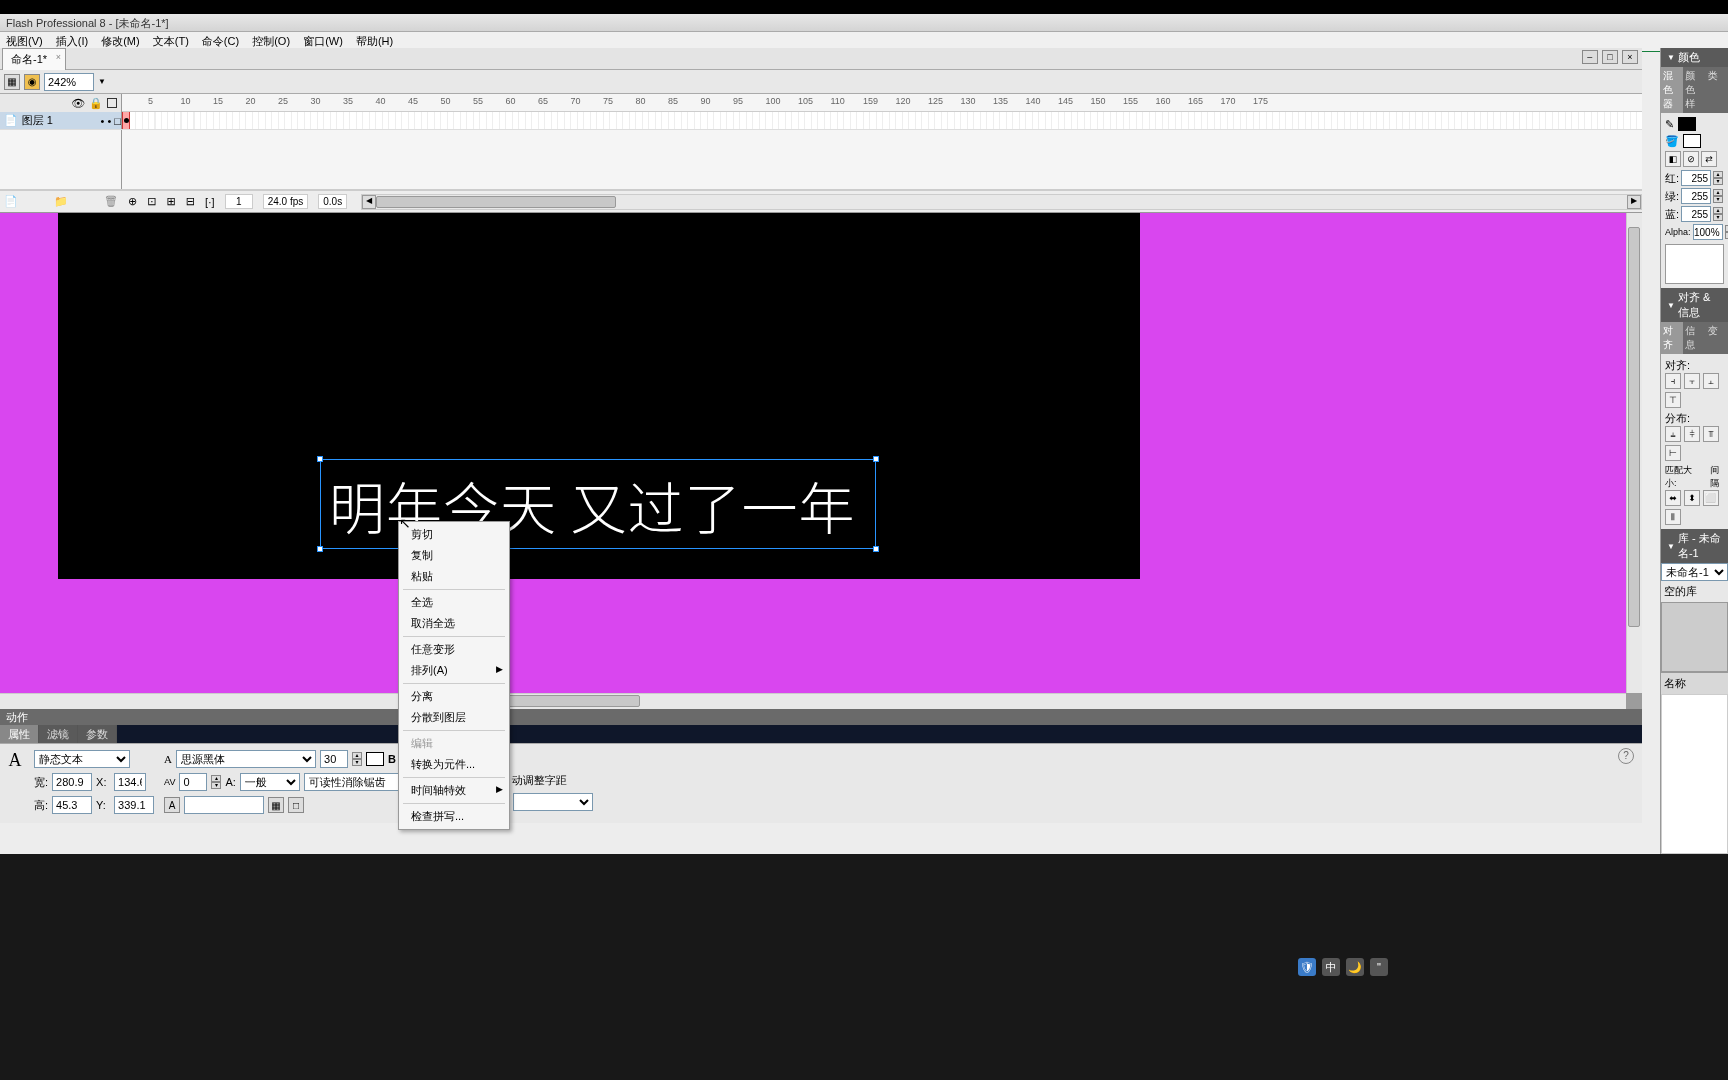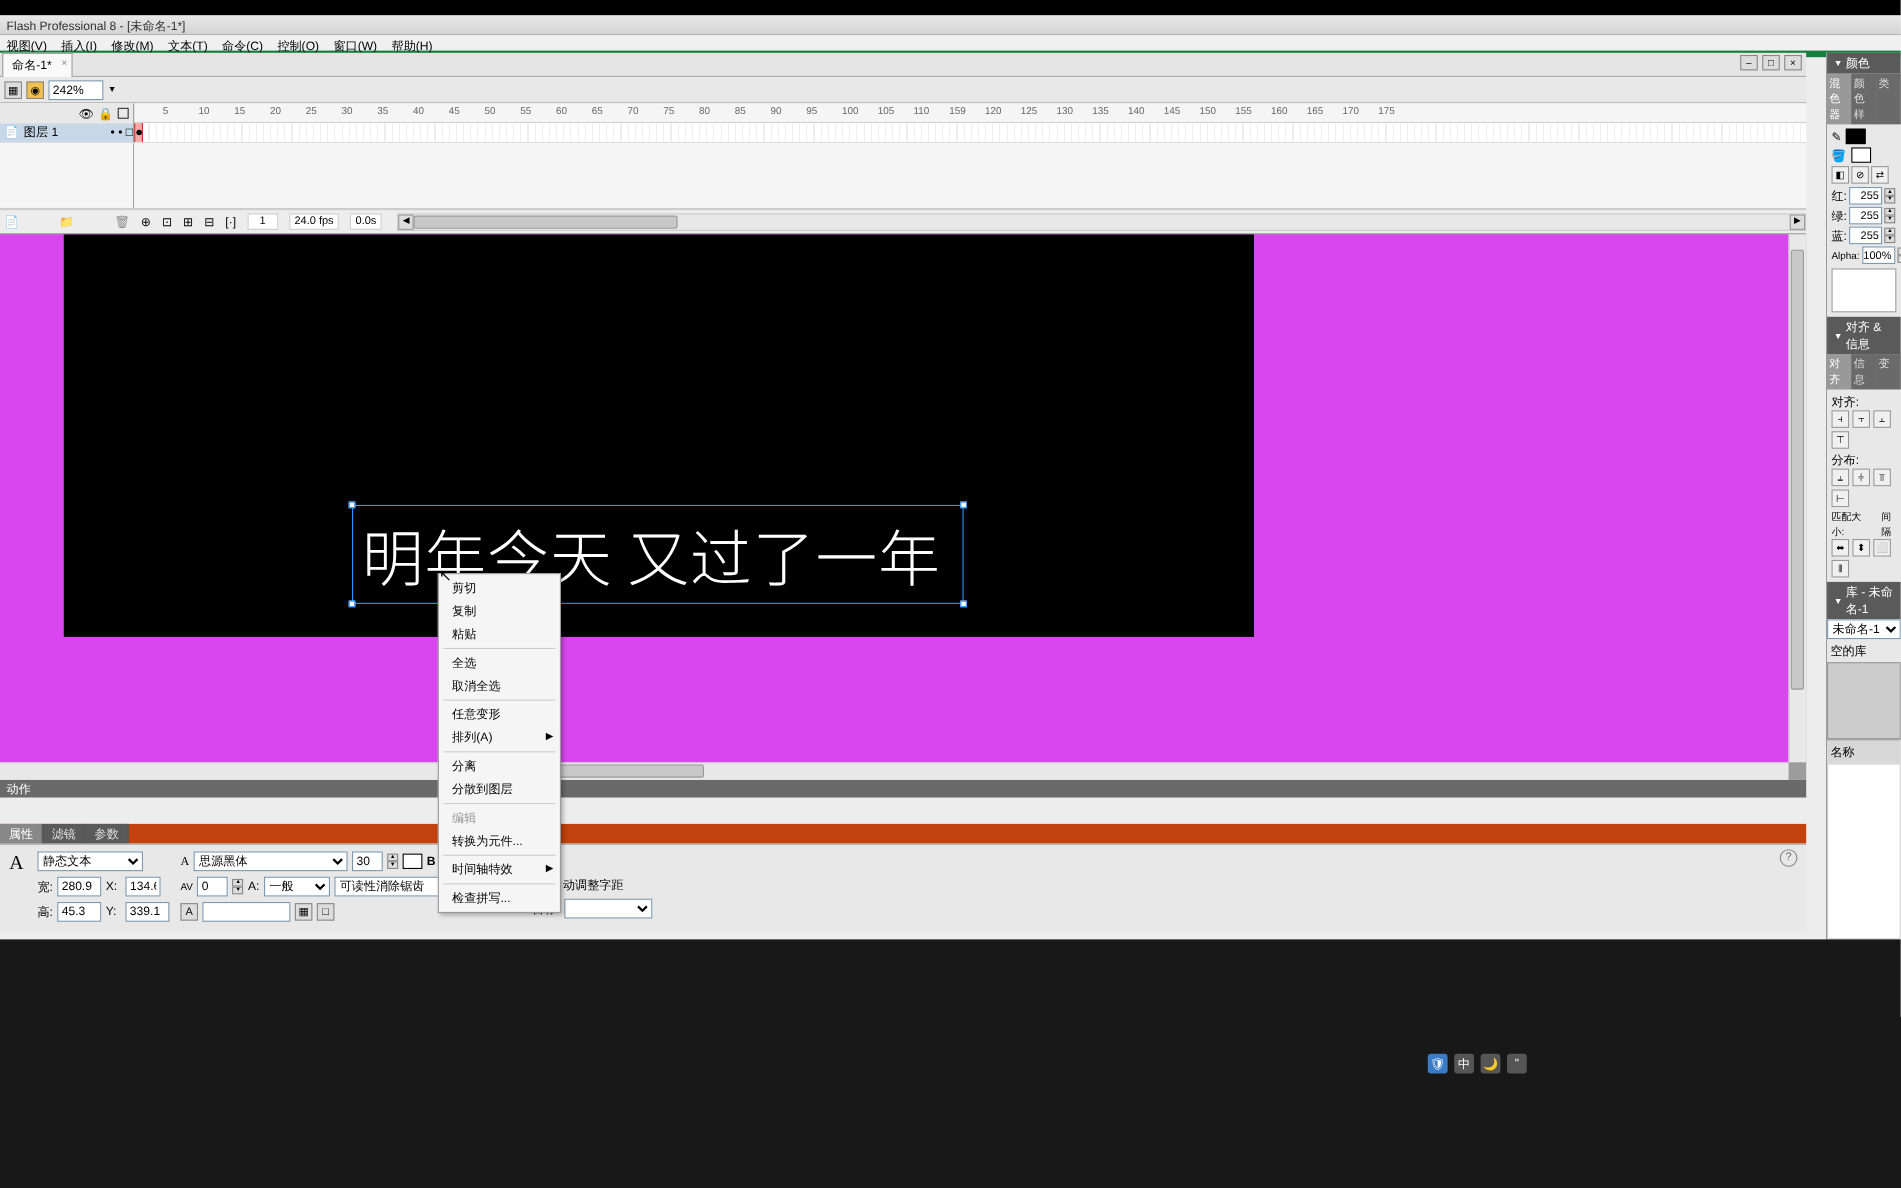--- a/index.html
+++ b/index.html
@@ -1,19 +1,19 @@
 <!DOCTYPE html>
 <html><head>
 <meta charset="utf-8">
 <style>
 * { margin: 0; padding: 0; box-sizing: border-box; font-family: "Microsoft YaHei", SimSun, sans-serif; font-size: 11px; }
 body { background: #ededed; overflow: hidden; width: 1728px; height: 1080px; position: relative; }
 .black-bar { background: #000; height: 14px; width: 100%; }
 .titlebar { background: linear-gradient(#e8e8e8,#d4d4d4); height: 18px; padding: 2px 6px; color: #333; border-bottom: 1px solid #aaa; }
-.menubar { background: #f0f0f0; height: 20px; padding: 2px 6px; border-bottom: 6px solid #15803d; }
+.menubar { background: #f0f0f0; height: 20px; padding: 2px 6px; border-bottom: 1px solid #15803d; }
 .menubar span { margin-right: 10px; cursor: pointer; }
 .tabbar { background: #e4e4e4; height: 22px; border-bottom: 1px solid #aaa; position: relative; }
 .tab { display: inline-block; background: #f9f9f9; border: 1px solid #999; border-bottom: none; padding: 3px 18px 3px 8px; margin-left: 2px; font-size: 11px; position: relative; }
 .tab-close { position: absolute; right: 4px; top: 3px; font-size: 9px; color: #888; }
 .win-controls { position: absolute; right: 4px; top: 2px; }
 .win-controls span { display: inline-block; width: 16px; height: 14px; border: 1px solid #888; background: #ddd; margin-left: 1px; text-align: center; line-height: 12px; font-size: 9px; }
 .scene-bar { background: #e8e8e8; height: 24px; border-bottom: 1px solid #aaa; display: flex; align-items: center; padding: 0 4px; }
 .scene-bar .left { flex: 1; display: flex; align-items: center; gap: 6px; }
 .scene-bar .right { display: flex; align-items: center; gap: 4px; }
 .zoom-input { width: 50px; height: 18px; border: 1px solid #7a98af; padding: 0 3px; background: #fff; }
@@ -50,21 +50,21 @@
 .stage-hscroll { position: absolute; left: 0; bottom: 0; right: 16px; height: 16px; background: #e8e8e8; border-top: 1px solid #ccc; }
 .stage-hscroll-thumb { position: absolute; top: 1px; left: 420px; height: 12px; width: 220px; background: #c8c8c8; border: 1px solid #999; border-radius: 2px; }
 
 .context-menu { position: absolute; left: 398px; top: 521px; width: 112px; background: #f5f5f5; border: 1px solid #999; box-shadow: 2px 2px 4px rgba(0,0,0,0.3); z-index: 100; padding: 2px 0; }
 .ctx-item { padding: 3px 18px 3px 12px; font-size: 11px; cursor: pointer; position: relative; }
 .ctx-item.disabled { color: #999; }
 .ctx-sep { height: 1px; background: #ccc; margin: 2px 4px; }
 .ctx-arrow { position: absolute; right: 6px; top: 4px; font-size: 9px; }
 
 .actions-bar { background: #6a6a6a; height: 16px; color: #fff; padding: 1px 6px; font-size: 11px; }
-.props-tabs { background: #c2410c; height: 18px; display: flex; margin-top: 24px; }
+.props-tabs { background: #0f172a; height: 18px; display: flex; }
 .props-tab { padding: 2px 8px; color: #ddd; font-size: 11px; border-right: 1px solid #555; background: #5a5a5a; }
 .props-tab.active { background: #888; color: #fff; }
 .props-panel { background: #e8e8e8; height: 80px; padding: 6px; display: flex; gap: 10px; border-top: 1px solid #aaa; position: relative; }
 .prop-col { display: flex; flex-direction: column; gap: 5px; }
 .prop-row { display: flex; align-items: center; gap: 4px; }
 .prop-input { border: 1px solid #7a98af; background: #fff; height: 18px; padding: 0 3px; font-size: 11px; }
 .prop-select { border: 1px solid #7a98af; background: #fff; height: 18px; font-size: 11px; }
 .prop-label { font-size: 11px; min-width: 14px; }
 .help-icon { position: absolute; right: 8px; top: 4px; width: 16px; height: 16px; border: 1px solid #888; border-radius: 8px; text-align: center; font-size: 10px; line-height: 14px; color: #666; }
 

